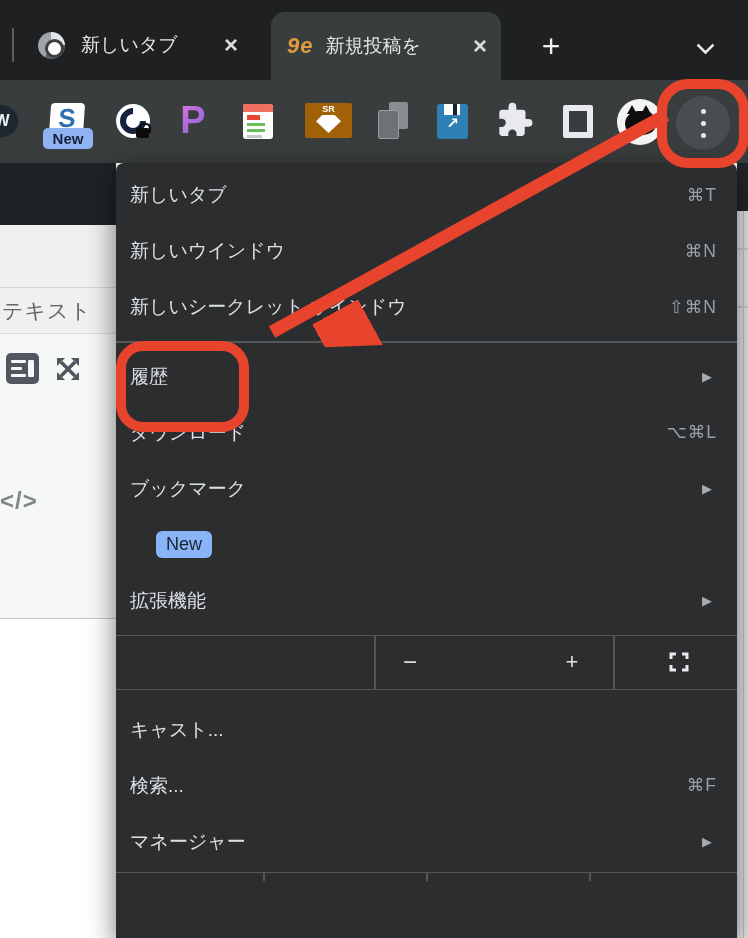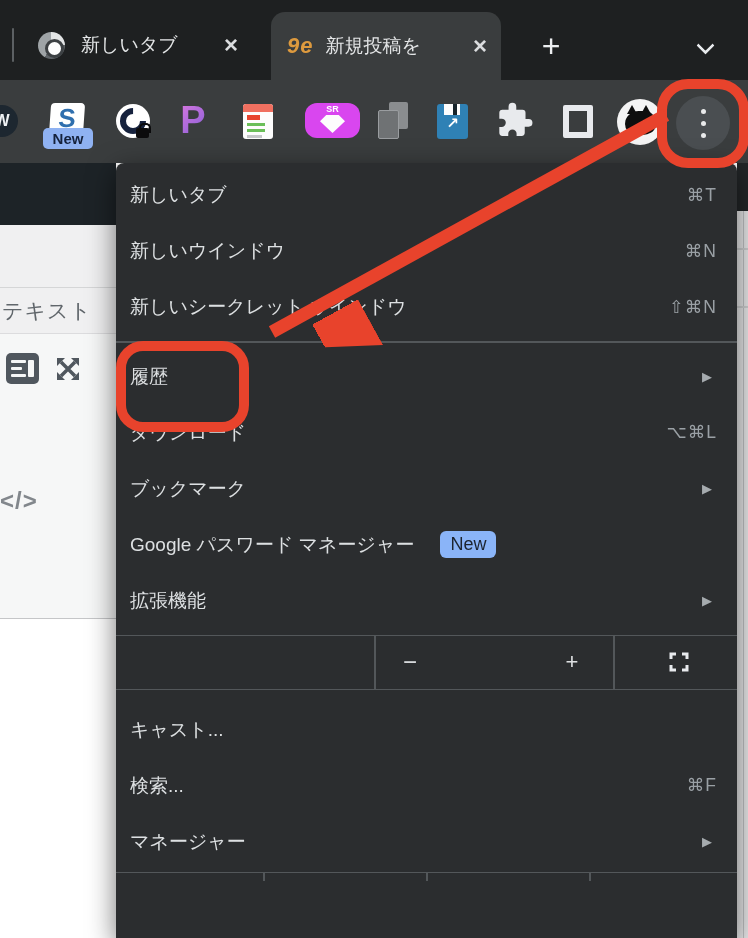--- a/index.html
+++ b/index.html
@@ -64,21 +64,21 @@
   .lock-icon .pad { position:absolute; right:1px; bottom:0px; width:13px; height:10px; background:#0b0b0c; border-radius:2px; }
   .lock-icon .pad::before { content:""; position:absolute; left:2.5px; top:-5px; width:8px; height:8px;
     border:2.5px solid #0b0b0c; border-bottom:none; border-radius:5px 5px 0 0; }
   .p-icon { left:176px; top:21px; width:34px; height:38px; font-size:38px; font-weight:900; line-height:38px; text-align:center;
     background:linear-gradient(135deg,#e07ae0,#7b5bd6); -webkit-background-clip:text; background-clip:text; color:transparent; }
   .doc-icon { left:243px; top:24px; width:30px; height:35px; background:#fdfdfd; border-radius:3px; overflow:hidden; }
   .doc-icon .hdr { width:100%; height:8px; background:#f07060; }
   .doc-icon .red { width:13px; height:5px; background:#e8452f; margin:3px 0 0 4px; }
   .doc-icon .grn { width:18px; height:3px; background:#6bbf59; margin:3px 0 0 4px; }
   .doc-icon .gry { width:15px; height:3px; background:#c6c8ca; margin:3px 0 0 4px; }
-  .sr-icon { left:305px; top:23px; width:55px; height:35px; background:#d946ef; border-radius:12px; }
+  .sr-icon { left:305px; top:23px; width:47px; height:35px; background:#a16207; border-radius:2px; }
   .sr-icon .sr-txt { display:block; text-align:center; color:#fff; font-size:9px; font-weight:bold; line-height:10px; margin-top:1px; }
   .sr-icon .gem { margin:1px auto 0; width:25px; height:18px; background:#fdfdfd;
     clip-path:polygon(25% 0,75% 0,100% 35%,50% 100%,0 35%); }
   .copy-icon { left:378px; top:22px; width:30px; height:38px; }
   .copy-icon .p1 { position:absolute; right:0; top:0; width:19px; height:27px; background:#8a8d8f; border-radius:2px; }
   .copy-icon .p2 { position:absolute; left:0; top:8px; width:21px; height:29px; background:#6f7274; border-radius:2px; border:1px solid #9a9da0; }
   .floppy-icon { left:437px; top:24px; width:31px; height:35px; background:#2f81b5; border-radius:3px; position:absolute; }
   .floppy-icon .label { position:absolute; left:7px; top:0; width:16px; height:11px; background:#fdfdfd; }
   .floppy-icon .stripe { position:absolute; left:16px; top:0; width:4px; height:11px; background:#17242b; }
   .floppy-icon .arrow { position:absolute; left:0; top:10px; width:31px; text-align:center; color:#fff; font-size:15px; font-weight:bold; }
@@ -242,21 +242,20 @@
   </div>
   <div class="mi">
     <span class="mi-label">ダウンロード</span>
     <span class="mi-right mi-shortcut">⌥⌘L</span>
   </div>
   <div class="mi">
     <span class="mi-label">ブックマーク</span>
     <span class="mi-right mi-sub">▶</span>
   </div>
   <div class="mi">
-    <span class="mi-label">Google パスワード マネージャー</span>
     <span class="mi-badge">New</span>
   </div>
   <div class="mi">
     <span class="mi-label">拡張機能</span>
     <span class="mi-right mi-sub">▶</span>
   </div>
 
   <div class="zoom-row">
     <div class="vdiv" style="left:258px"></div>
     <div class="zctl zminus">−</div>

